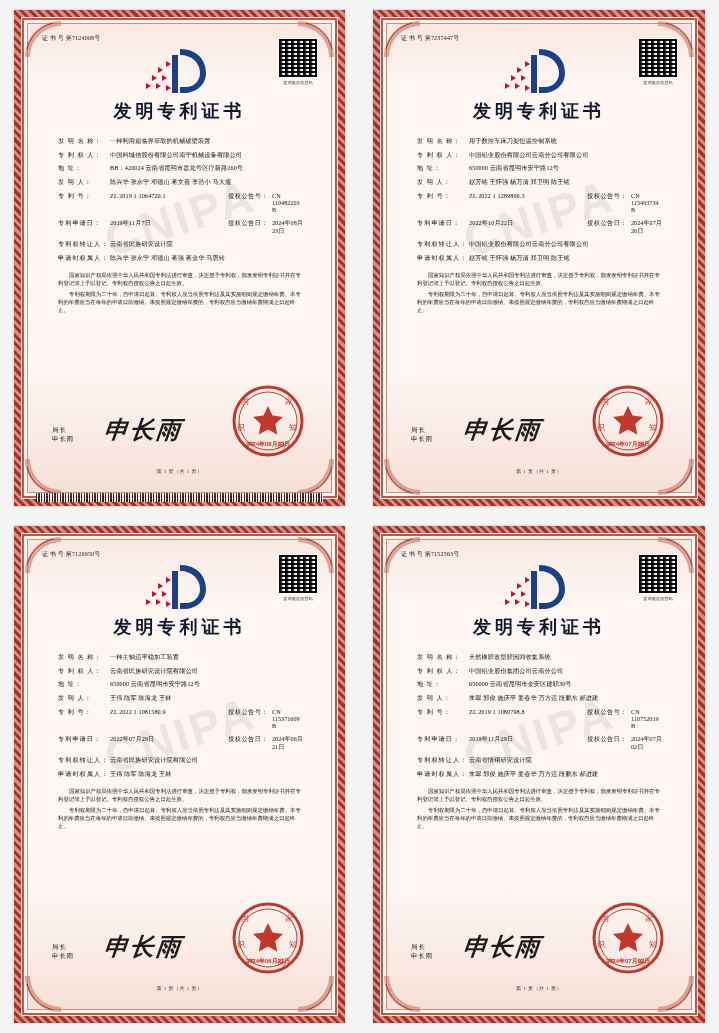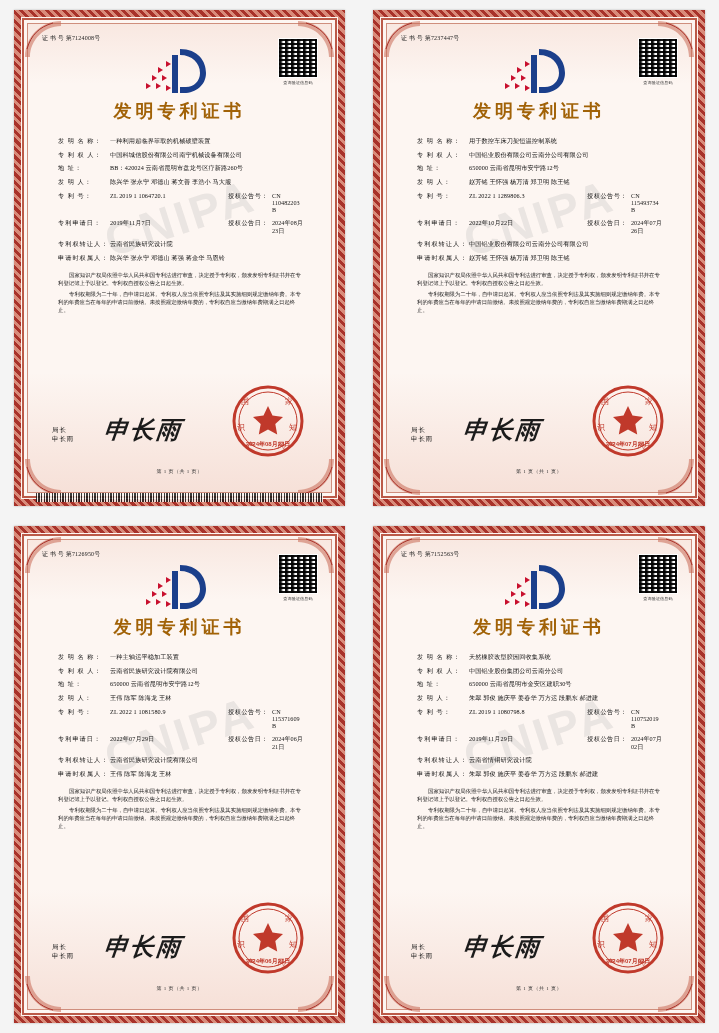--- a/index.html
+++ b/index.html
@@ -131,21 +131,21 @@
     height: 52px;
     position: relative;
   }
   .logo svg { display: block; }
 
   .title {
     text-align: center;
     font-size: 18px;
     font-weight: bold;
     letter-spacing: 4px;
-    color: #a16207;
+    color: #0f172a;
     margin-top: 2px;
     font-family: "Liberation Serif", serif;
   }
 
   .fields {
     margin-top: 14px;
     padding: 0 14px 0 16px;
     font-size: 6.2px;
     color: #1a1a1a;
     line-height: 1.15;

